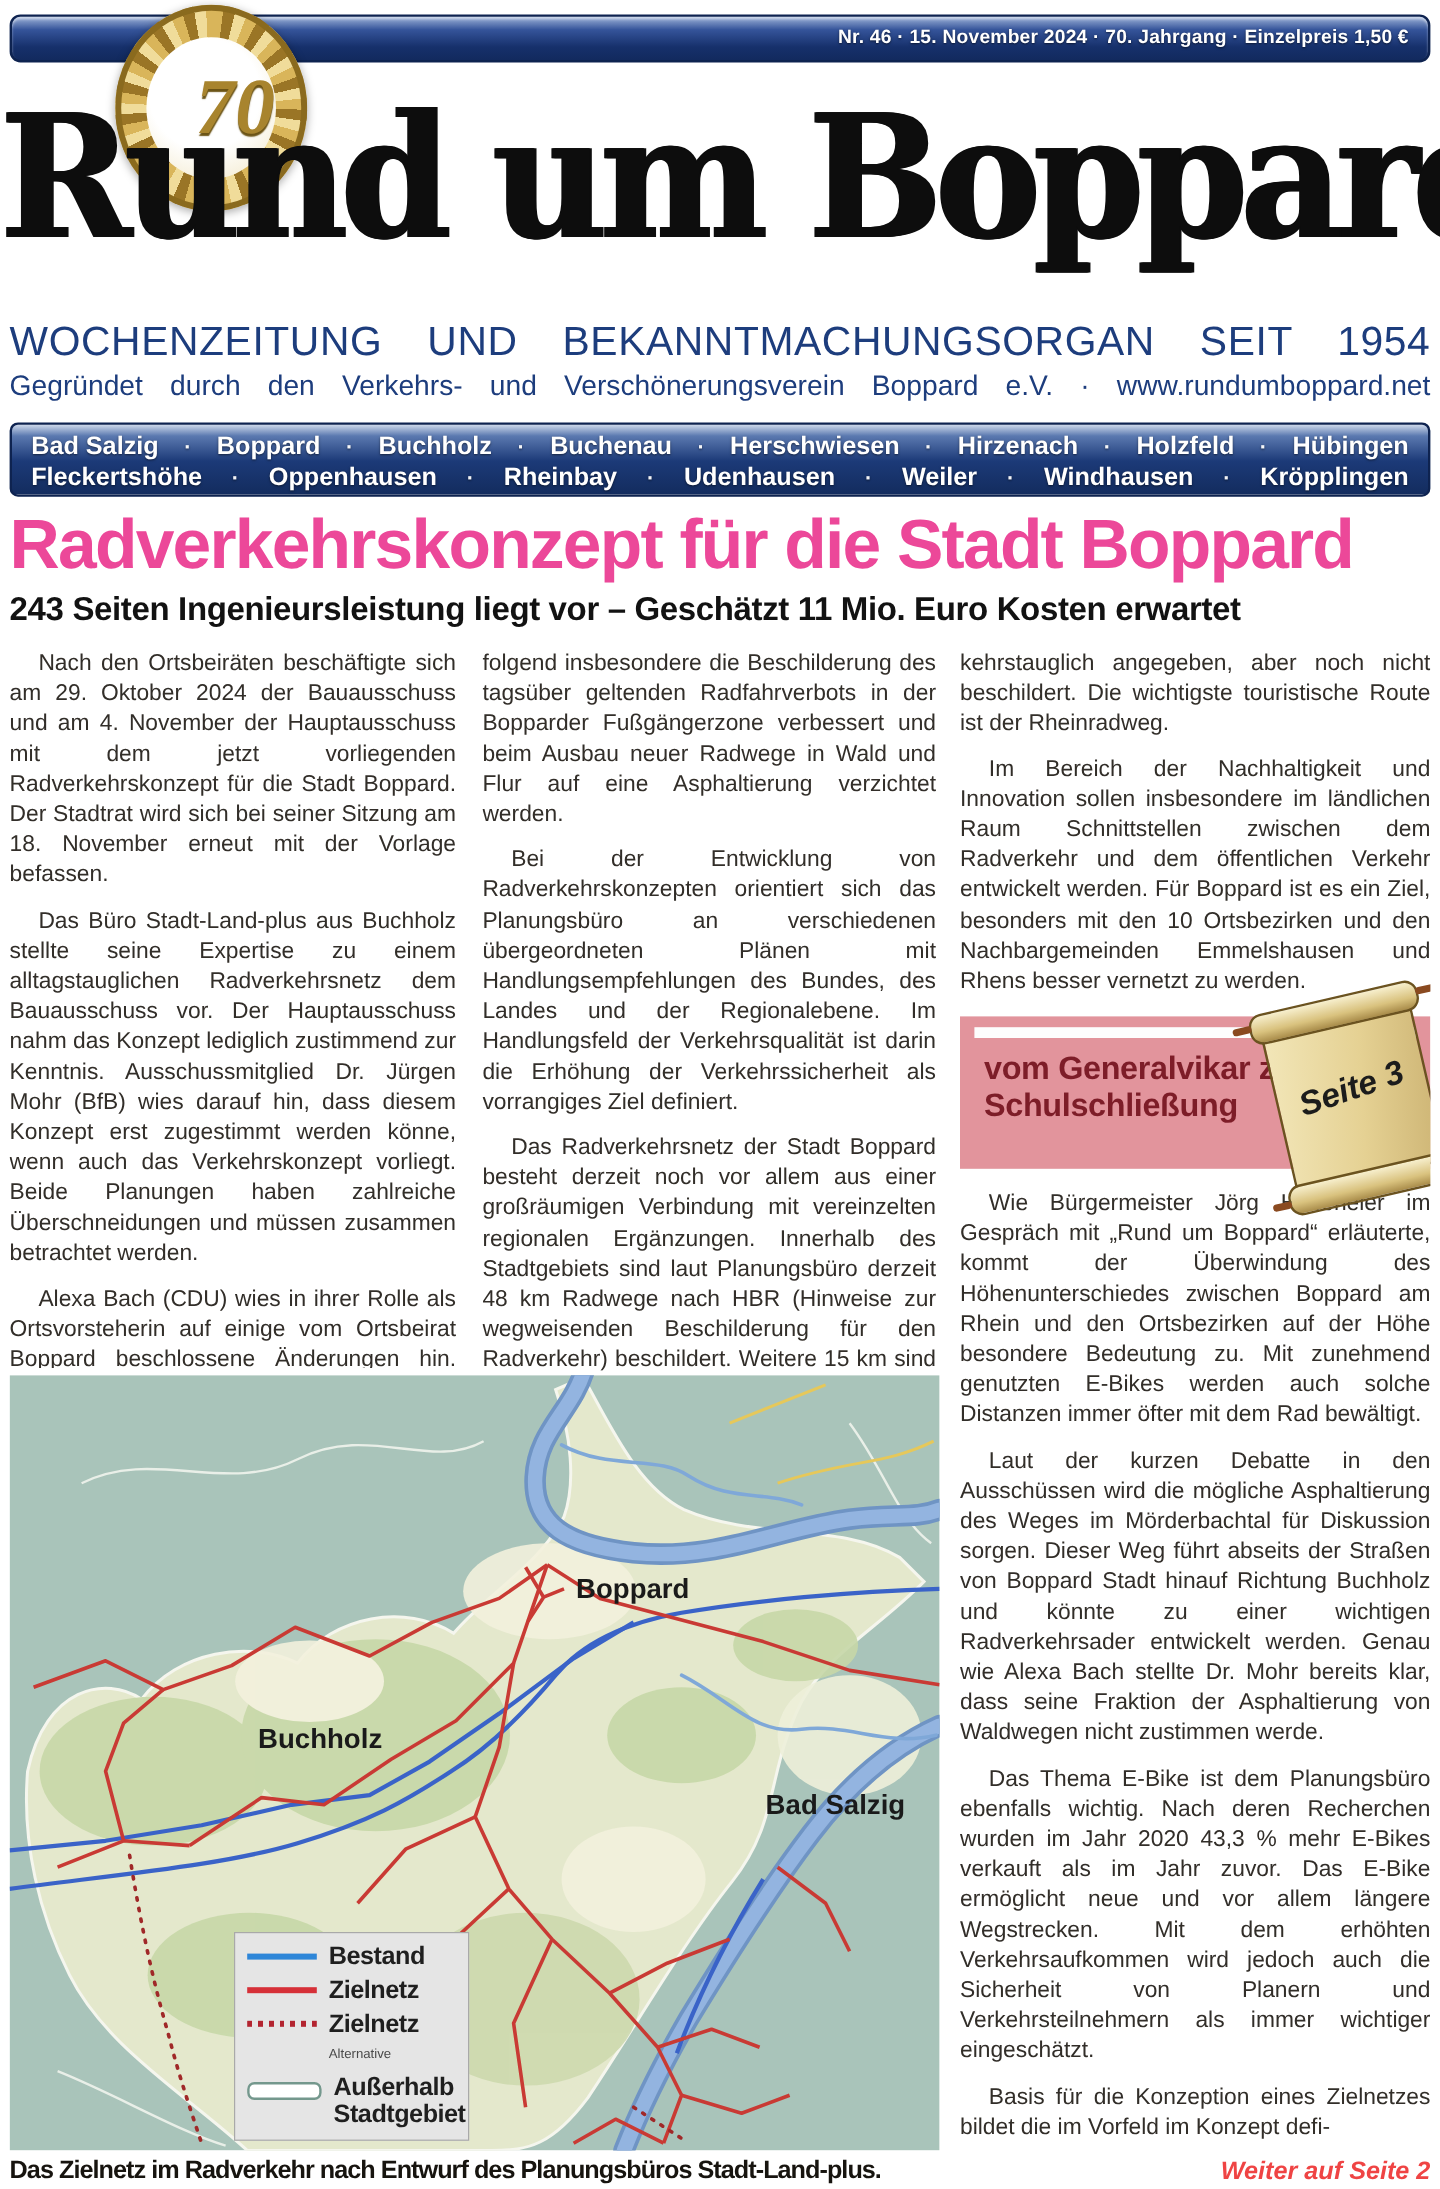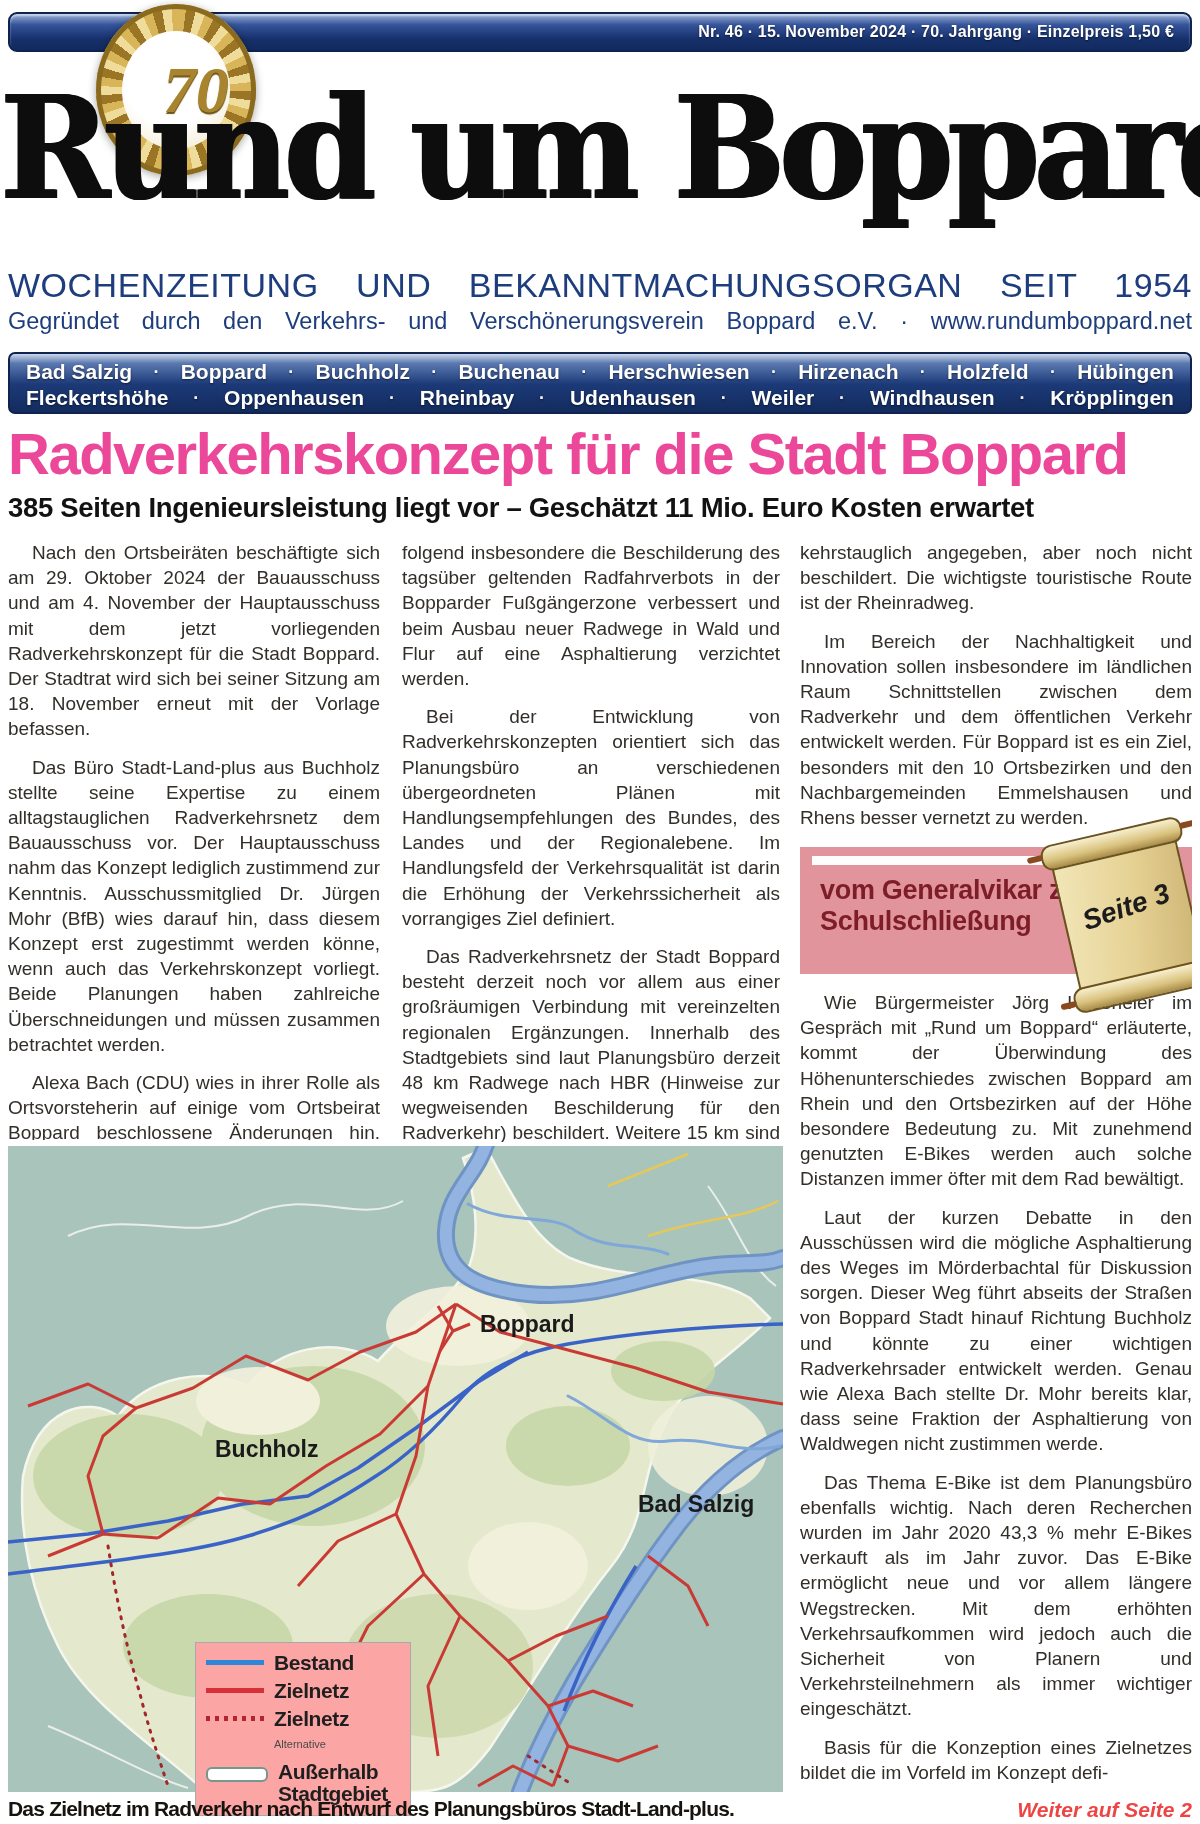--- a/index.html
+++ b/index.html
@@ -69,22 +69,22 @@
           background:linear-gradient(180deg,#f7efcd 0%,#d9c27e 60%,#a98c4a 100%);border:2px solid #6b5320;}
   .scroll .roll.top{top:0;} .scroll .roll.bottom{bottom:0;}
   .scroll .rod{position:absolute;width:16px;height:6px;background:#8a4a20;border-radius:3px;}
   .scroll .rod.tl{left:-12px;top:8px;} .scroll .rod.tr{right:-12px;top:8px;}
   .scroll .rod.bl{left:-12px;bottom:8px;}
   .scroll .label{position:absolute;left:0;right:0;top:62px;text-align:center;transform:rotate(-6deg);
           font-size:28px;font-weight:bold;font-style:italic;color:#1c1c1c;}
 
   
   .map{position:absolute;left:8px;top:1146px;width:775px;height:646px;}
-  .legend{position:absolute;left:187px;top:464px;width:216px;background:#fca5a5;border:1px solid #a9a9a9;
-          box-sizing:border-box;padding:9px 10px 10px 10px;margin-top:32px;}
+  .legend{position:absolute;left:187px;top:464px;width:196px;background:#e5e5e5;border:1px solid #a9a9a9;
+          box-sizing:border-box;padding:9px 10px 10px 10px;}
   .legend-row{display:flex;align-items:flex-start;margin-bottom:6px;}
   .legend-row:last-child{margin-bottom:0;}
   .swatch{flex:0 0 58px;margin-right:10px;margin-top:8px;height:5px;}
   .swatch.line-solid-blue{background:#2e86d8;}
   .swatch.line-solid-red{background:#d63038;}
   .swatch.line-dotted-red{background:repeating-linear-gradient(90deg,#b32430 0 4px,transparent 4px 9px);}
   .swatch.pill-outline{height:11px;background:#ffffff;border:2px solid #74988d;border-radius:6px;margin-top:6px;}
   .legend-label{font-size:21px;font-weight:bold;color:#1f1f1f;line-height:22px;letter-spacing:-.4px;}
   .legend-sub{font-size:11px;font-weight:normal;color:#4a4a4a;letter-spacing:0;}
 
@@ -142,21 +142,21 @@
         <span class="nav-sep">·</span>
         <span class="nav-item">Weiler</span>
         <span class="nav-sep">·</span>
         <span class="nav-item">Windhausen</span>
         <span class="nav-sep">·</span>
         <span class="nav-item">Kröpplingen</span>
       </div>
   </div>
 
   <div class="headline">Radverkehrskonzept für die Stadt Boppard</div>
-  <div class="subheadline">385 Seiten Ingenieursleistung liegt vor – Geschätzt 11 Mio. Euro Kosten erwartet</div>
+  <div class="subheadline">243 Seiten Ingenieursleistung liegt vor – Geschätzt 11 Mio. Euro Kosten erwartet</div>
 
   <div class="col col1">
       <p class="para ind">Nach den Ortsbeiräten beschäftigte sich am 29. Oktober 2024 der Bauausschuss und am 4. November der Hauptausschuss mit dem jetzt vorliegenden Radverkehrskonzept für die Stadt Boppard. Der Stadtrat wird sich bei seiner Sitzung am 18. November erneut mit der Vorlage befassen.</p>
       <p class="para ind">Das Büro Stadt-Land-plus aus Buchholz stellte seine Expertise zu einem alltagstauglichen Radverkehrsnetz dem Bauausschuss vor. Der Hauptausschuss nahm das Konzept lediglich zustimmend zur Kenntnis. Ausschussmitglied Dr. Jürgen Mohr (BfB) wies darauf hin, dass diesem Konzept erst zugestimmt werden könne, wenn auch das Verkehrskonzept vorliegt. Beide Planungen haben zahlreiche Überschneidungen und müssen zusammen betrachtet werden.</p>
       <p class="para ind">Alexa Bach (CDU) wies in ihrer Rolle als Ortsvorsteherin auf einige vom Ortsbeirat Boppard beschlossene Änderungen hin. Unter anderem solle diesen Beschlüssen</p>
     </div>
   <div class="col col2">
       <p class="para">folgend insbesondere die Beschilderung des tagsüber geltenden Radfahrverbots in der Bopparder Fußgängerzone verbessert und beim Ausbau neuer Radwege in Wald und Flur auf eine Asphaltierung verzichtet werden.</p>
       <p class="para ind">Bei der Entwicklung von Radverkehrskonzepten orientiert sich das Planungsbüro an verschiedenen übergeordneten Plänen mit Handlungsempfehlungen des Bundes, des Landes und der Regionalebene. Im Handlungsfeld der Verkehrsqualität ist darin die Erhöhung der Verkehrssicherheit als vorrangiges Ziel definiert.</p>
       <p class="para ind">Das Radverkehrsnetz der Stadt Boppard besteht derzeit noch vor allem aus einer großräumigen Verbindung mit vereinzelten regionalen Ergänzungen. Innerhalb des Stadtgebiets sind laut Planungsbüro derzeit 48 km Radwege nach HBR (Hinweise zur wegweisenden Beschilderung für den Radverkehr) beschildert. Weitere 15 km sind in Radwanderland als radver-</p>

